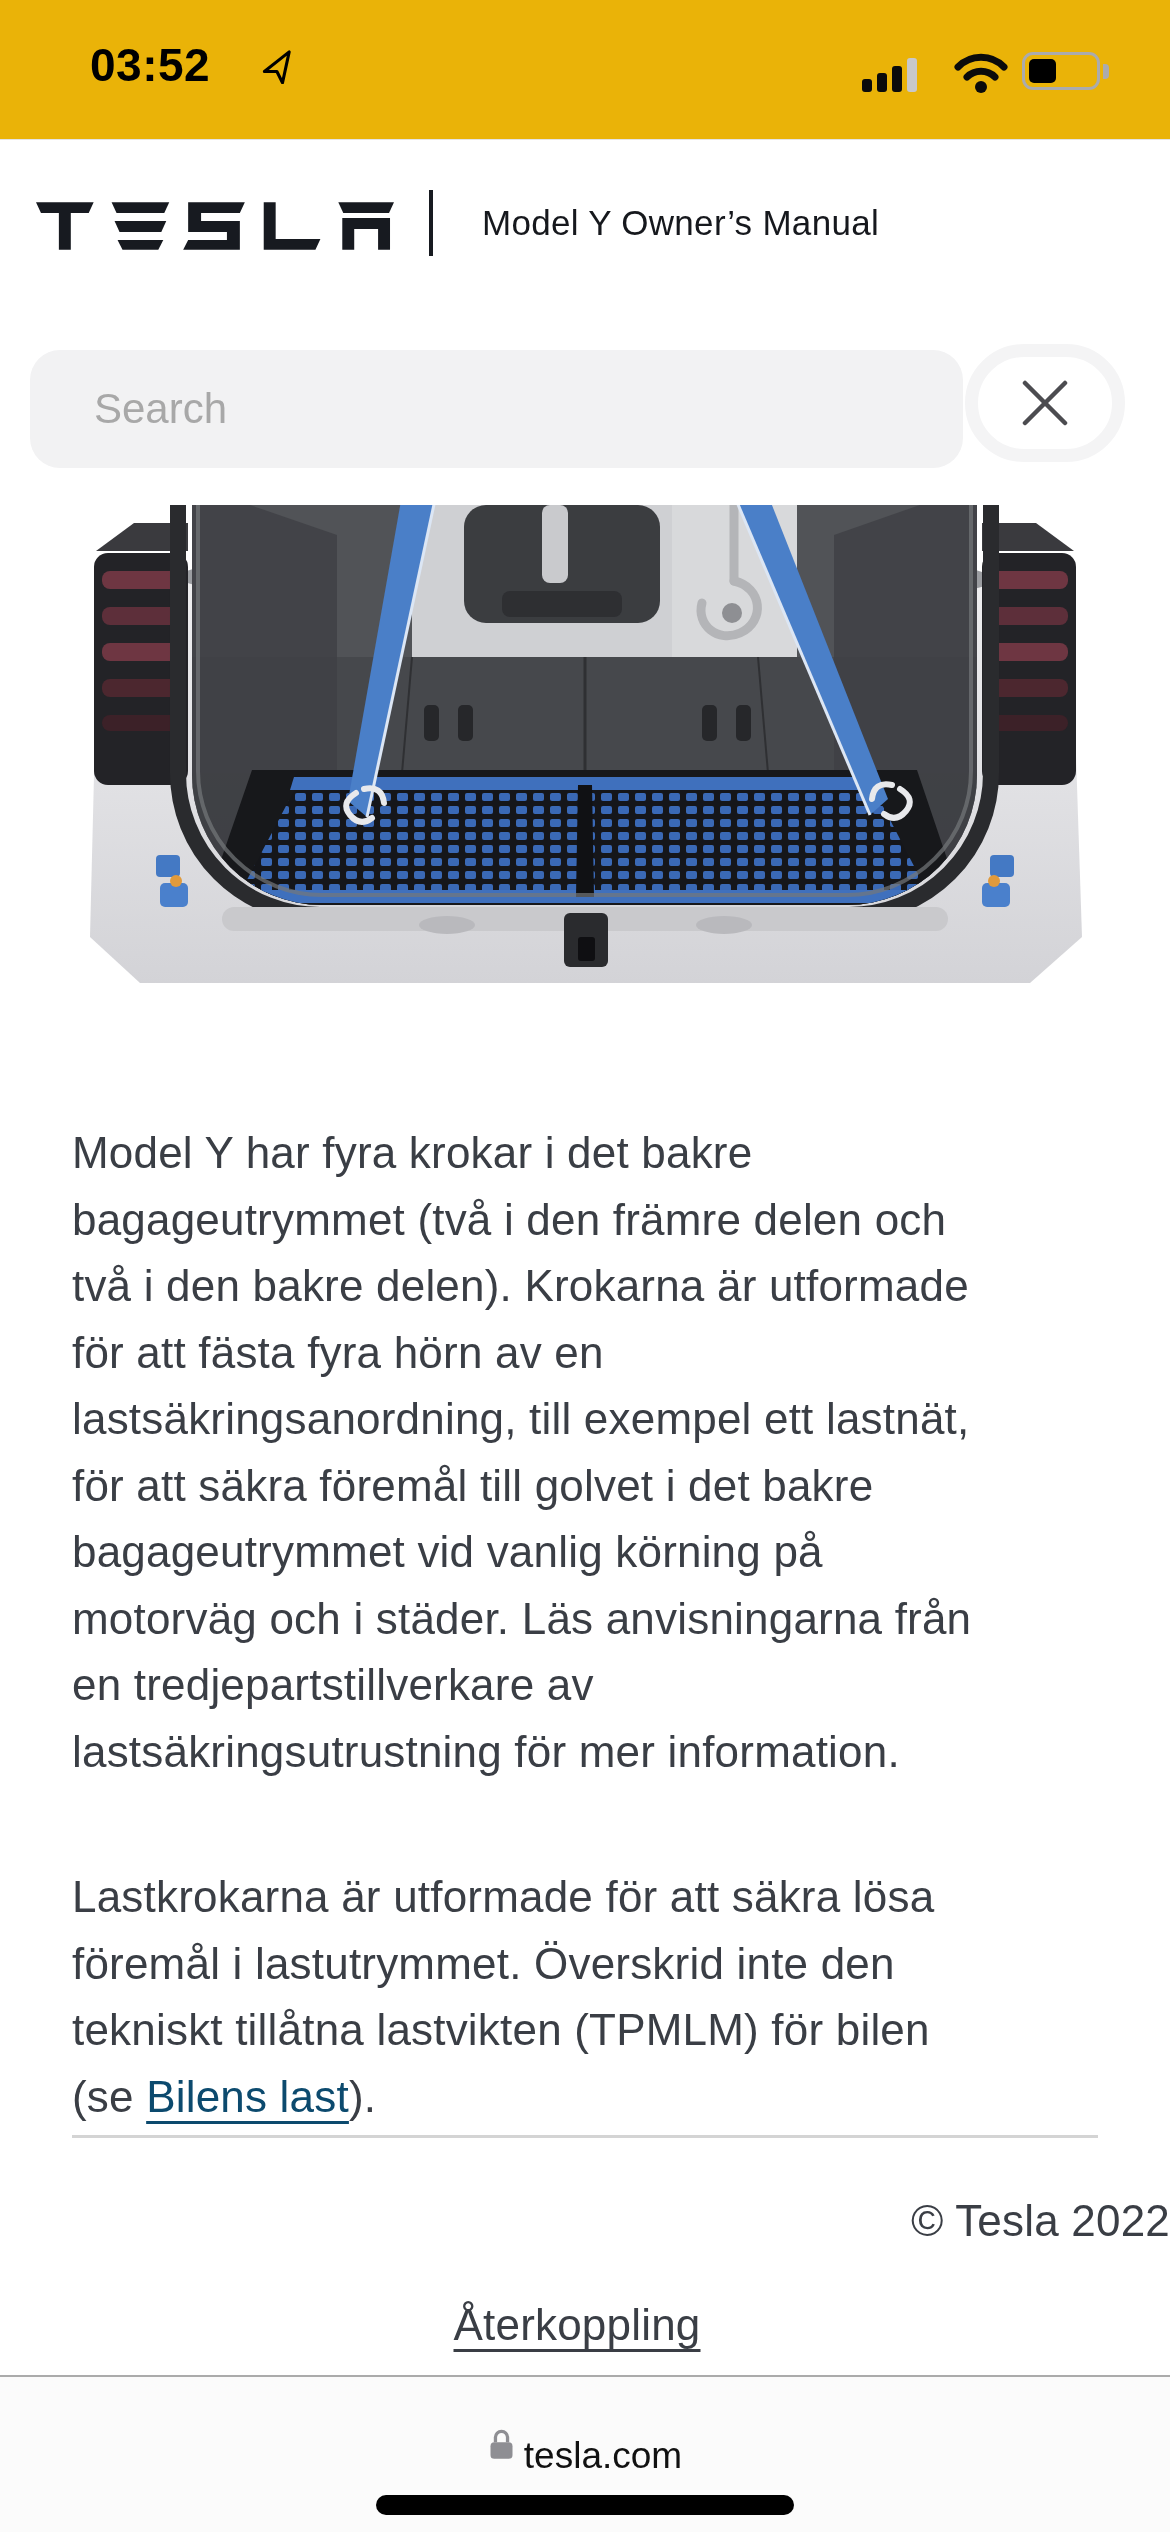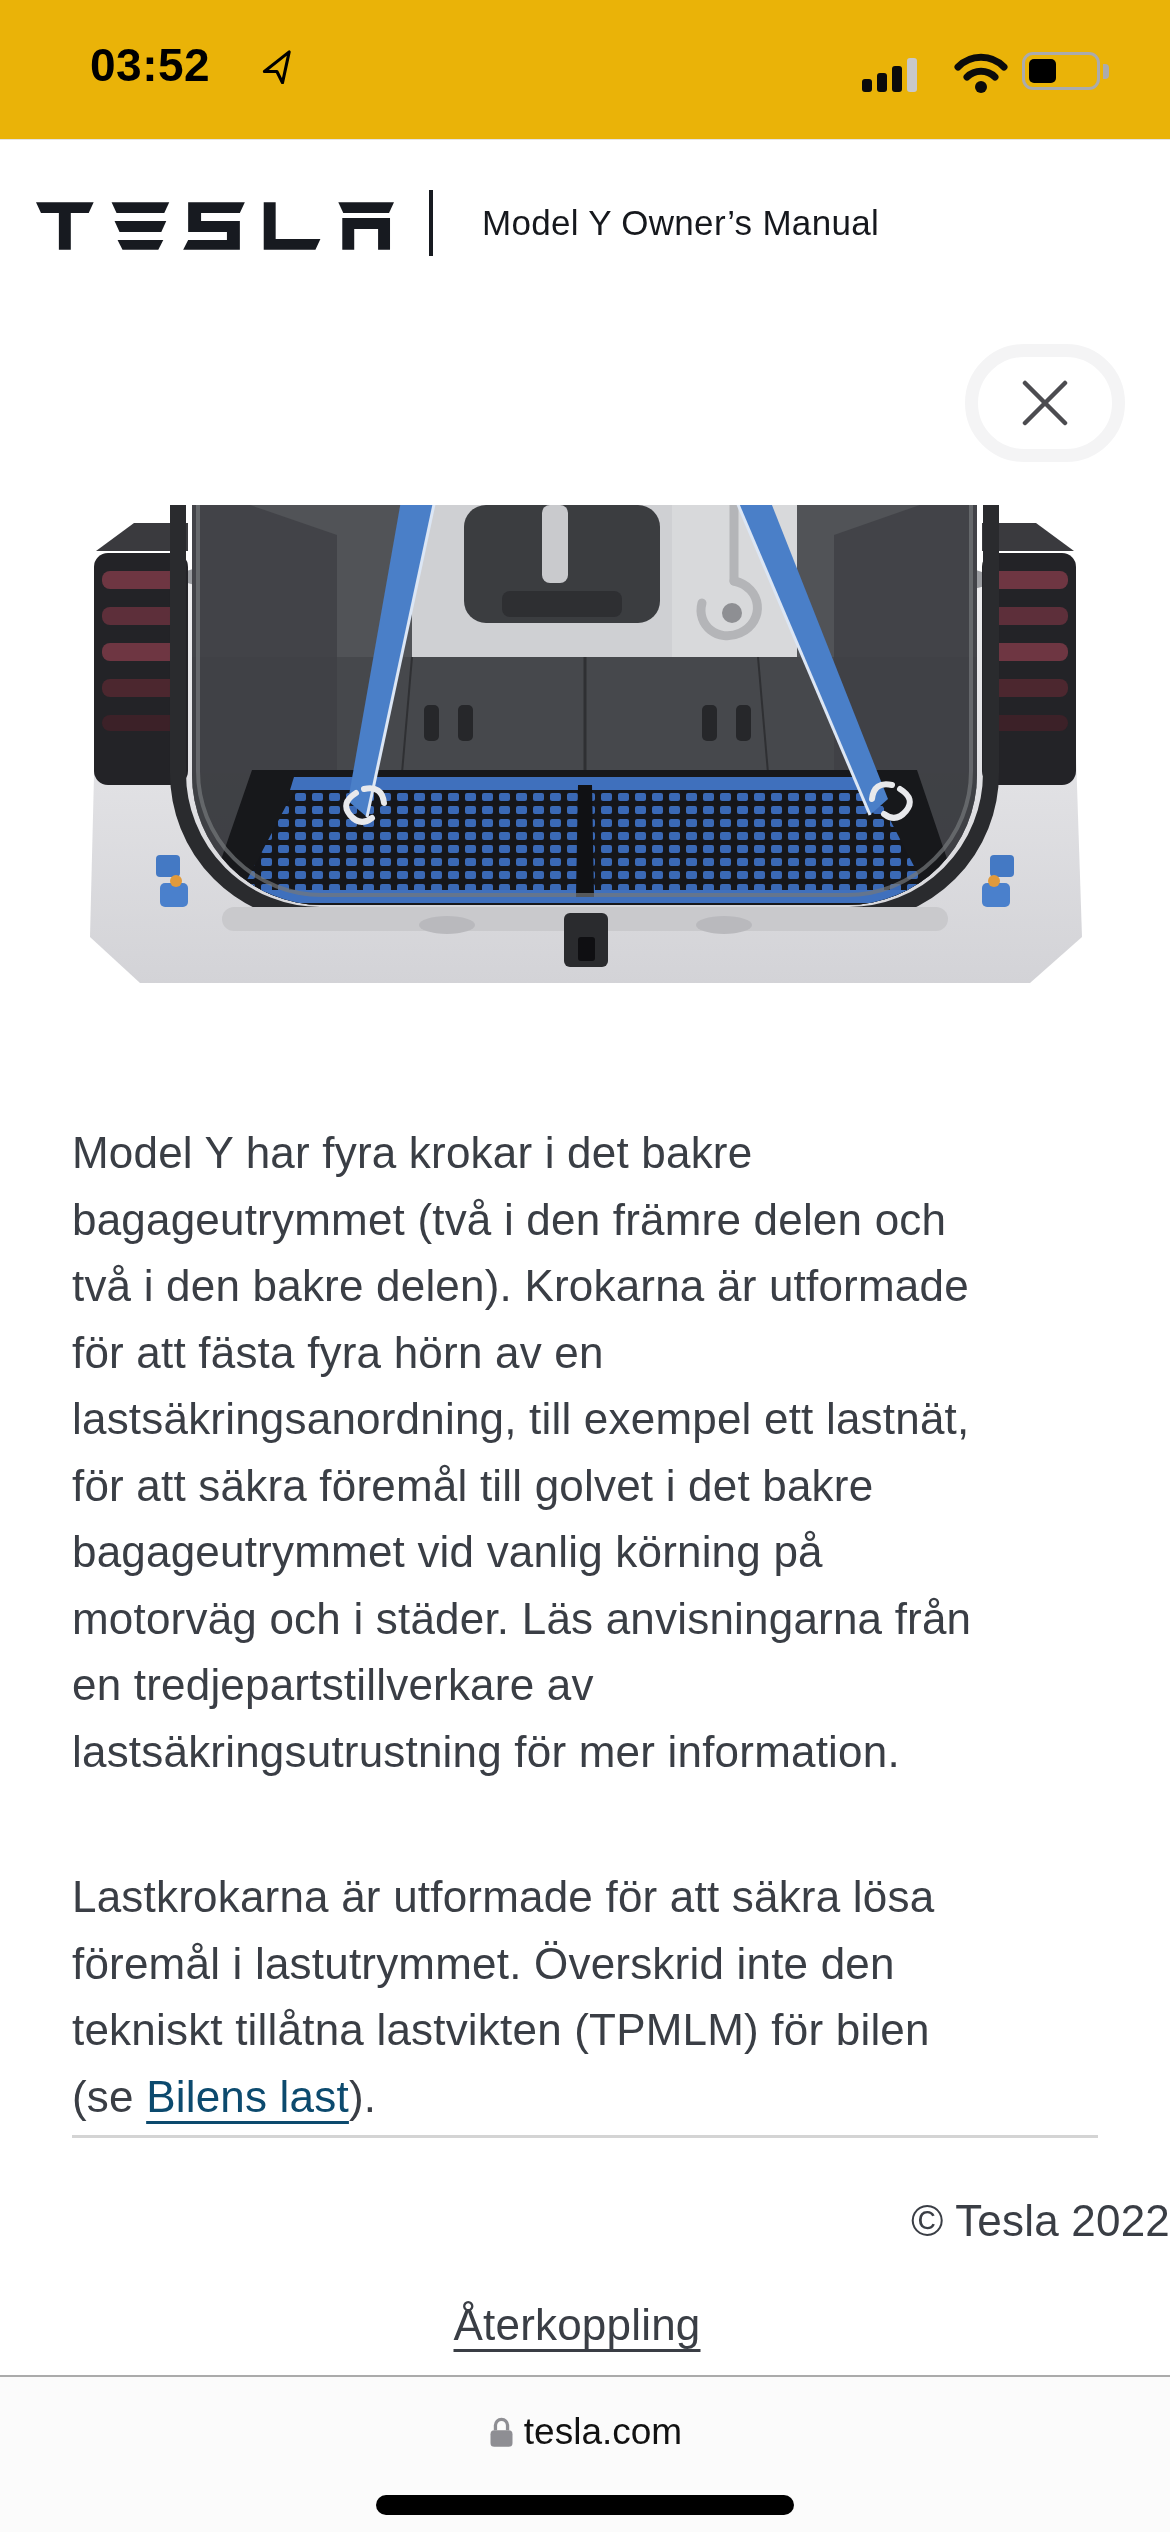--- a/index.html
+++ b/index.html
@@ -46,21 +46,21 @@
   .para-1{top:1120px;}
   .para-2{top:1864px;}
   .inline-link{color:#0c4a6e;text-decoration:underline;text-decoration-thickness:3px;text-underline-offset:9px;cursor:pointer;}
   .content-divider{position:absolute;left:72px;top:2135px;width:1026px;height:3px;background:#d4d4d4;}
   .copyright{position:absolute;left:0;top:2196px;width:1170px;text-align:right;font-size:44px;color:#3a3e45;letter-spacing:.2px;}
   .feedback-wrap{position:absolute;left:0;top:2300px;width:1154px;text-align:center;}
   .feedback-link{font-size:44px;color:#3a3e45;text-decoration:underline;text-decoration-thickness:3px;text-underline-offset:9px;letter-spacing:.2px;cursor:pointer;}
   
   .bottombar{position:absolute;left:0;top:2375px;width:1170px;height:157px;background:#fbfbfb;border-top:2px solid #ababab;box-sizing:border-box;}
   .url-row{position:absolute;left:0;top:34px;width:1170px;display:flex;align-items:center;justify-content:center;gap:9px;}
-  .url-text{font-size:37px;color:#111;}
+  .url-text{font-size:37px;color:#111;margin-top:24px;}
   .home-indicator{position:absolute;left:50%;transform:translateX(-50%);top:118px;width:418px;height:20px;border-radius:10px;background:#000;}
 </style>
 </head>
 <body>
 
 <div class="screen">
 
   <div class="statusbar">
     <div class="status-time">03:52</div>
     <svg class="loc-icon" width="38" height="38" viewBox="0 0 32 32">
@@ -94,20 +94,21 @@
         <path d="M153,0 L210,0 L205,11 L166,11 L166,19 L205,19 L205,48 L148,48 L153,38 L192,38 L192,30 L153,30 Z"></path>
         <path d="M229,0 L241,0 L241,37 L286,37 L281,48 L229,48 Z"></path>
         <polygon points="304,0 360,0 355,11 309,11"></polygon>
         <path d="M308,16 L356,16 L356,48 L344,48 L344,27 L320,27 L320,48 L308,48 Z"></path>
       </g>
     </svg>
     <div class="header-divider"></div>
     <div class="page-title">Model Y Owner’s Manual</div>
   </div>
 
+  <input class="search-input" type="text" placeholder="Search" style="">
   <button class="close-btn">
     <svg width="46" height="46" viewBox="0 0 46 46">
       <line x1="3" y1="3" x2="43" y2="43" stroke="#4c4c50" stroke-width="4.5" stroke-linecap="round"></line>
       <line x1="43" y1="3" x2="3" y2="43" stroke="#4c4c50" stroke-width="4.5" stroke-linecap="round"></line>
     </svg>
   </button>
 
   <svg class="figure" viewBox="0 0 1026 478" preserveAspectRatio="none">
     <defs>
       <linearGradient id="bodySilver" x1="0" y1="0" x2="0" y2="1">

